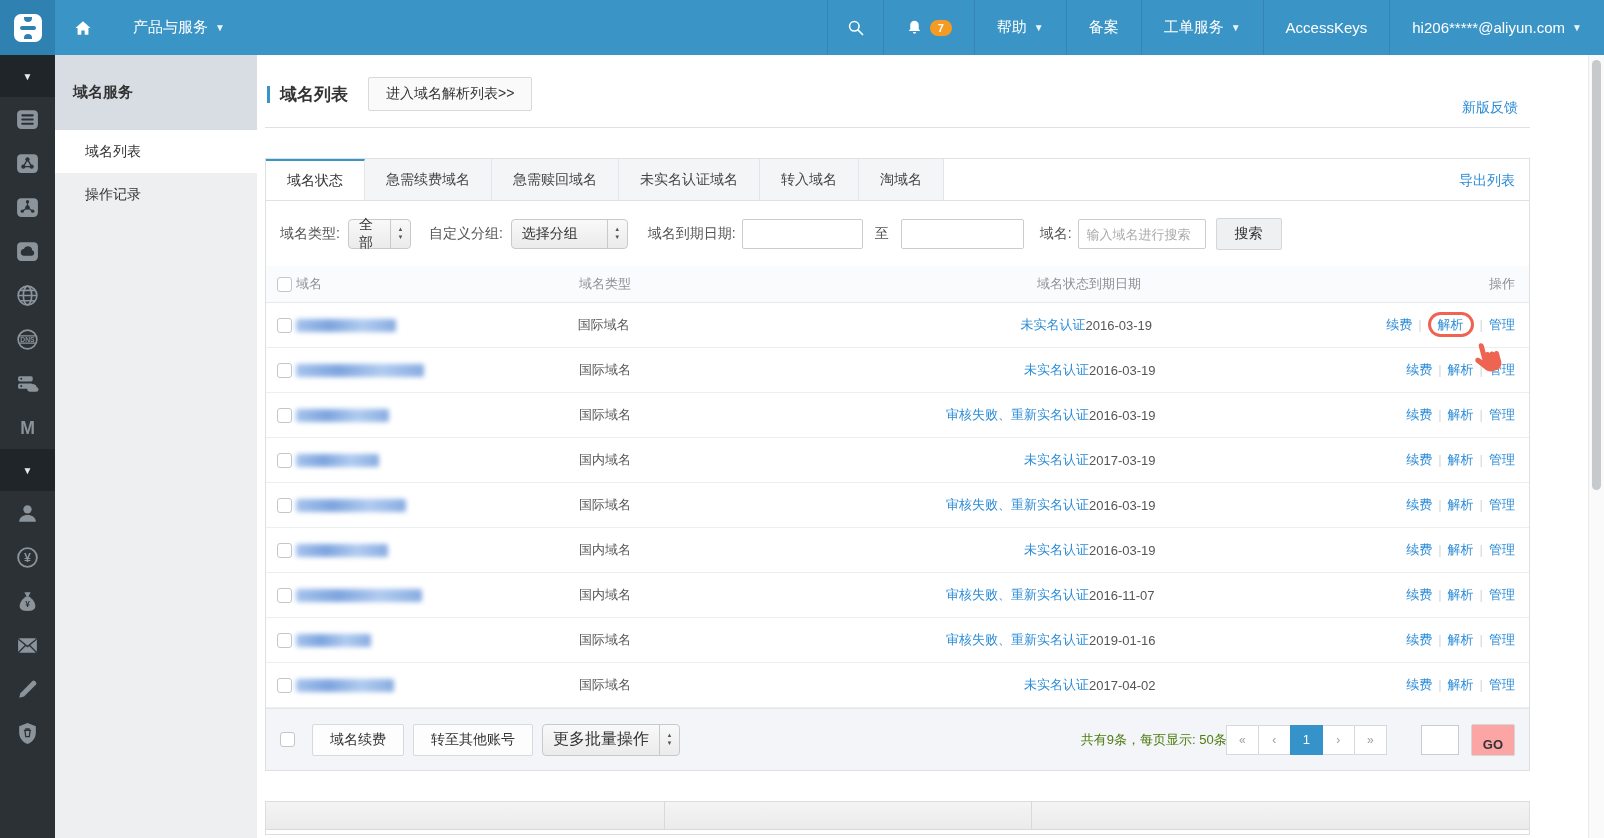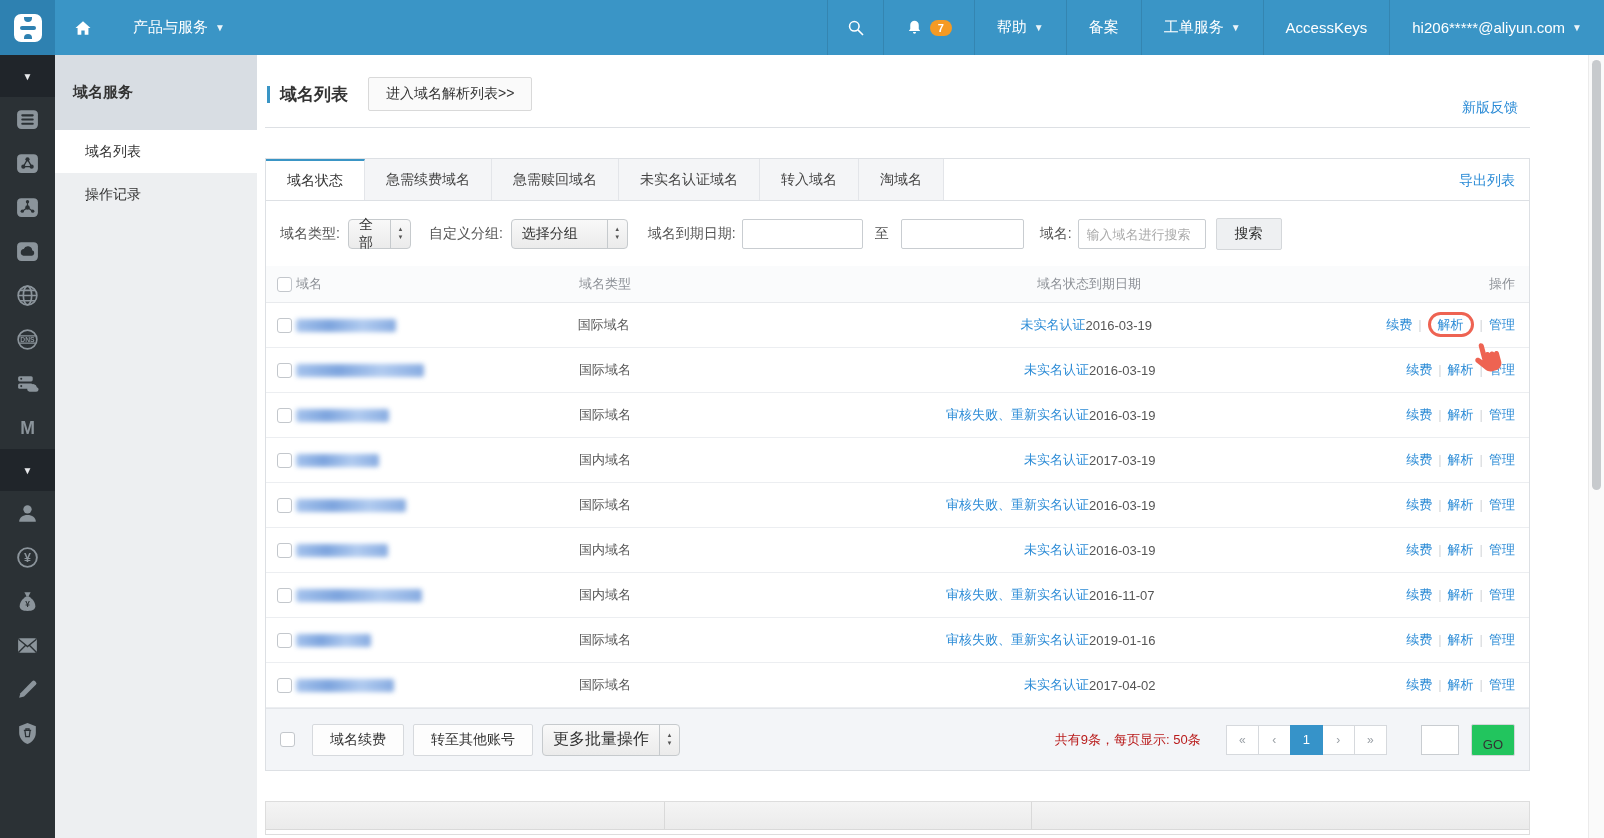--- a/index.html
+++ b/index.html
@@ -96,28 +96,28 @@
     transform:rotate(-15deg); z-index:6; pointer-events:none; }
 
   
   .tfoot { background:#f3f5f8; border-top:1px solid #e3e6ea; height:62px;
     display:flex; align-items:center; padding:0 14px; }
   .batch-btn { height:32px; padding:0 17px; background:#fdfdfd; border:1px solid #d6d9dd;
     border-radius:2px; font-size:14px; color:#333; margin-left:9px; cursor:pointer; }
   .batch-btn.first { margin-left:17px; }
   .more-sel { margin-left:9px; height:32px; border-radius:4px; }
   .foot-right { margin-left:auto; display:flex; align-items:center; }
-  .summary { font-size:13px; color:#b91c1c; margin-right:26px; }
+  .summary { font-size:13px; color:#4d7c0f; }
   .pager { display:flex; }
   .pg { min-width:33px; height:30px; line-height:28px; text-align:center; border:1px solid #d6d9dd;
     background:#fff; color:#9aa0a6; font-size:12px; margin-left:-1px; cursor:pointer; }
   .pg.active { background:#3693c9; border-color:#3693c9; color:#fff; font-size:13px; position:relative; z-index:2; }
   .goto-input { width:38px; height:30px; border:1px solid #c9cdd1; background:#fff; margin-left:34px; }
   .go-btn { height:32px; padding:12px 11px; margin-left:12px; border:1px solid #d4d7da;
-    background:#22c55e; border-radius:2px; font-size:13px; font-weight:normal; color:#333; cursor:pointer; }
+    background:#fca5a5; border-radius:2px; font-size:13px; font-weight:bold; color:#333; cursor:pointer; }
 
   
   .next-table { margin:30px 0 0 15px; width:1265px; height:34px; border:1px solid #ddd;
     overflow:hidden; display:flex; }
   .nt-cell { height:28px; background:linear-gradient(#f4f4f4,#ebebeb); border-right:1px solid #d9d9d9;
     border-bottom:1px solid #d9d9d9; }
 
   
   .vscroll { position:absolute; top:55px; right:0; bottom:0; width:16px;
     background:#fafafa; border-left:1px solid #ebebeb; z-index:40; }

